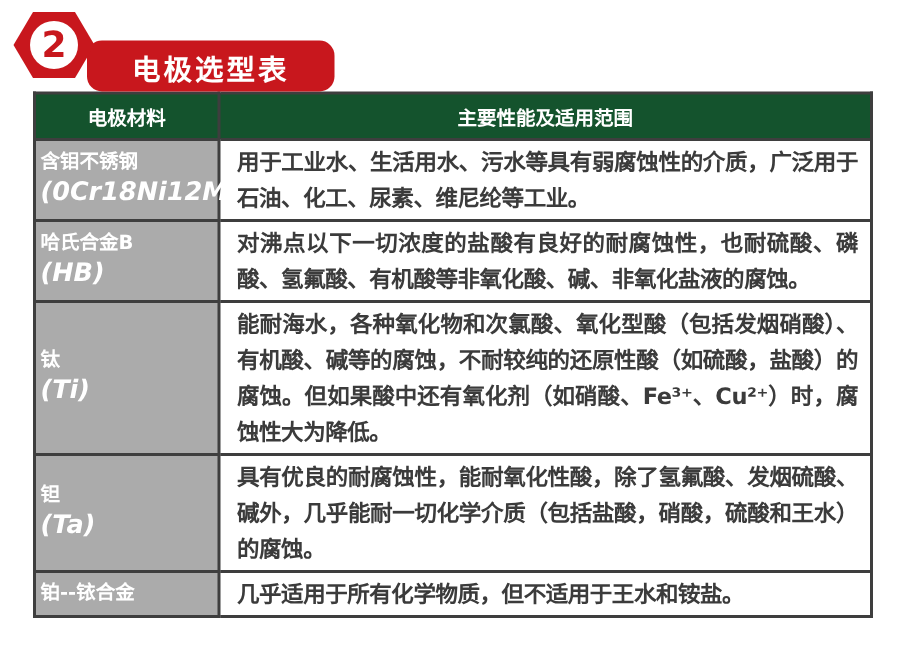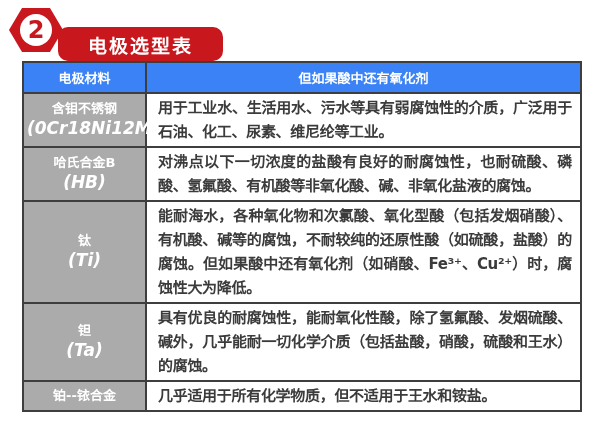--- a/index.html
+++ b/index.html
@@ -8,23 +8,23 @@
   .page-header{display:flex;align-items:center;padding:5px 0 0 8px;height:50px;}
   .badge{width:56px;height:48px;position:relative;z-index:2;flex:0 0 auto;}
   .title-banner{height:34px;margin-left:-6px;padding:0 30px;background:#c8171d;border-radius:10px;
     display:flex;align-items:center;justify-content:center;color:#ffffff;font-weight:bold;
     font-size:19px;letter-spacing:2px;position:relative;z-index:1;margin-top:28px;}
 
   table.tbl{border-collapse:collapse;table-layout:fixed;margin:6px 0 0 22px;width:558px;}
   .tbl col.c1{width:123px;}
   .tbl col.c2{width:435px;}
   .tbl th,.tbl td{border:2px solid #3e3e3e;box-sizing:border-box;}
-  .tbl th{background:#3b82f6;color:#ffffff;font-size:13px;font-weight:bold;height:31px;
+  .tbl th{background:#14532d;color:#ffffff;font-size:13px;font-weight:bold;height:31px;
     text-align:center;padding:2px;}
-  td.mat{background:#ababab;color:#ffffff;font-weight:bold;text-align:center;
+  td.mat{background:#ababab;color:#ffffff;font-weight:bold;
     font-size:13px;line-height:1.3;padding:2px 3px;vertical-align:middle;}
   td.mat .mat-code{display:block;font-size:17px;font-style:italic;}
   td.mat .mat-code:empty{display:none;}
   td.desc{background:#ffffff;color:#3b3b3b;font-weight:bold;font-size:15px;
     line-height:1.6;letter-spacing:-0.3px;padding:2px 8px 2px 11px;vertical-align:middle;
     text-align:justify;}
   tr.r1{height:47px;} tr.r2{height:36px;} tr.r3{height:61px;} tr.r4{height:78px;}
   tr.r5{height:48px;} tr.r6{height:26px;} tr.r7{height:26px;}
 </style>
 </head>
@@ -42,21 +42,21 @@
 </div>
 
 <table class="tbl">
   <colgroup>
       <col class="c1">
       <col class="c2">
     </colgroup>
   <tbody>
       <tr>
     <th>电极材料</th>
-    <th>但如果酸中还有氧化剂</th>
+    <th>主要性能及适用范围</th>
   </tr>
   <tr class="r1">
     <td class="mat">
       <span class="mat-name">含钼不锈钢</span>
       <span class="mat-code">(0Cr18Ni12Mo2Ti)</span>
     </td>
     <td class="desc">用于工业水、生活用水、污水等具有弱腐蚀性的介质，广泛用于石油、化工、尿素、维尼纶等工业。</td>
   </tr>
   <tr class="r2">
     <td class="mat">

